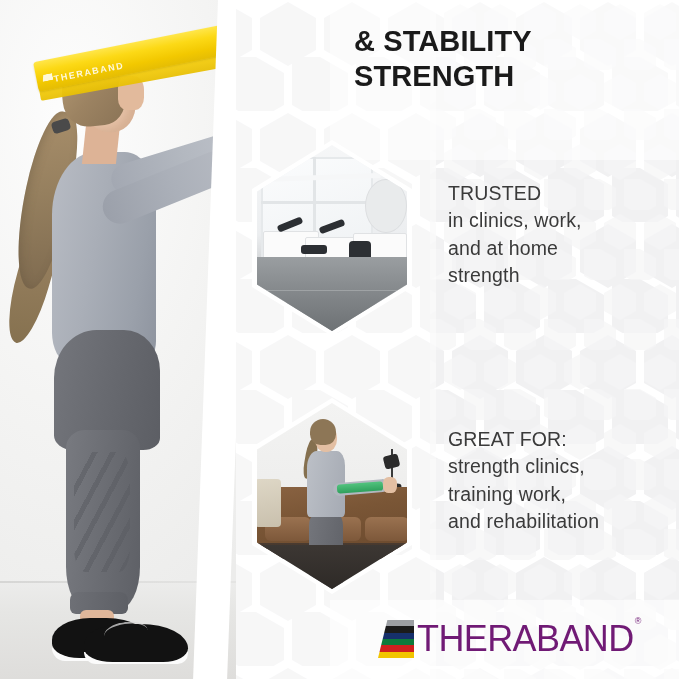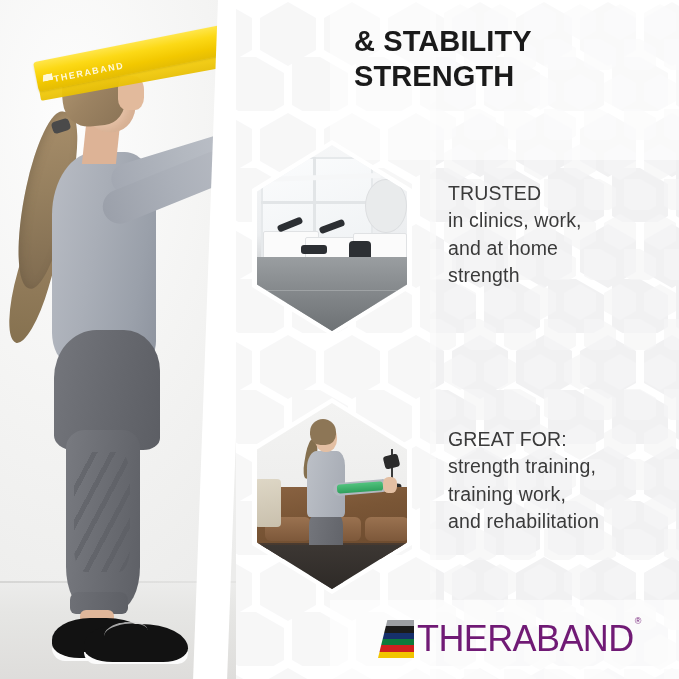--- a/index.html
+++ b/index.html
@@ -478,21 +478,21 @@
 
   <div class="bodytext bt1">
     <span class="bt-lead">TRUSTED</span>
     <span class="bt-lead">in clinics, work,</span>
     <span class="bt-lead">and at home</span>
     <span class="bt-lead">strength</span>
   </div>
 
   <div class="bodytext bt2">
     <span class="bt-lead">GREAT FOR:</span>
-    <span class="bt-lead">strength training,</span>
+    <span class="bt-lead">strength clinics,</span>
     <span class="bt-lead">training work,</span>
     <span class="bt-lead">and rehabilitation</span>
   </div>
 
   <div class="logo">
     <div class="logo-mark" id="logoMark">
         <span style="background: rgb(156, 159, 163);"></span>
         <span style="background: rgb(27, 27, 27);"></span>
         <span style="background: rgb(22, 48, 107);"></span>
         <span style="background: rgb(14, 122, 60);"></span>

